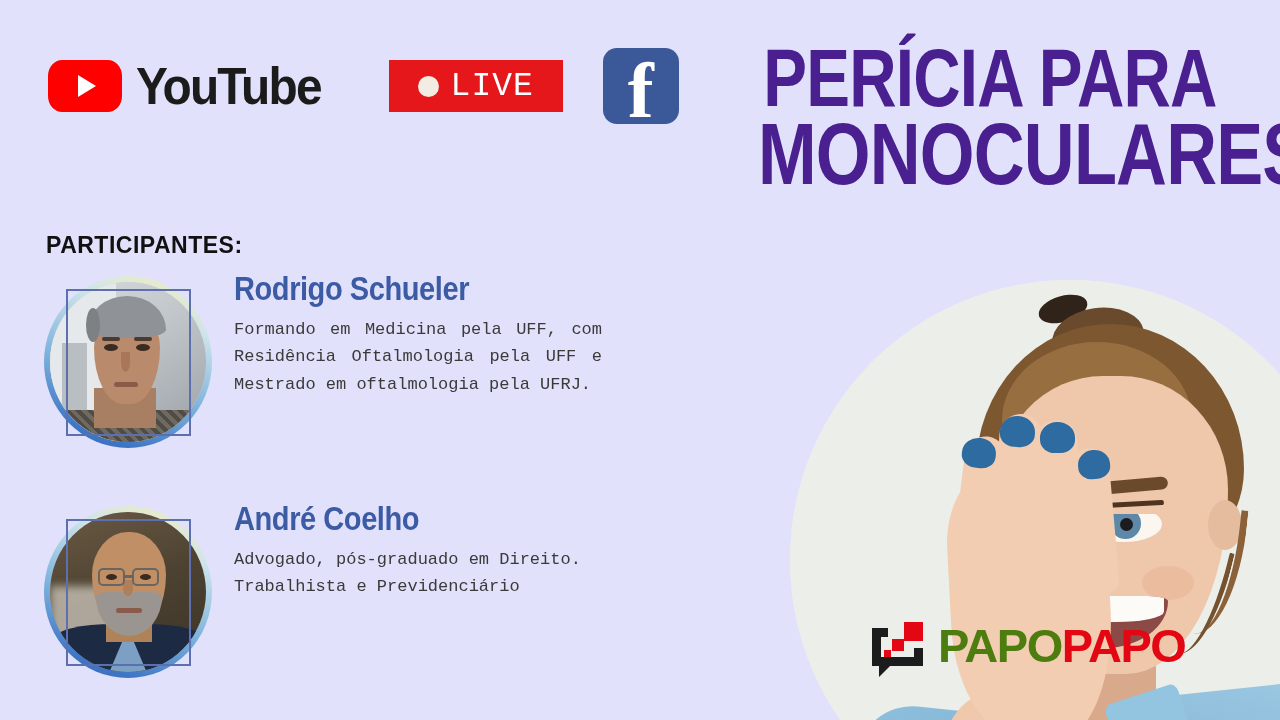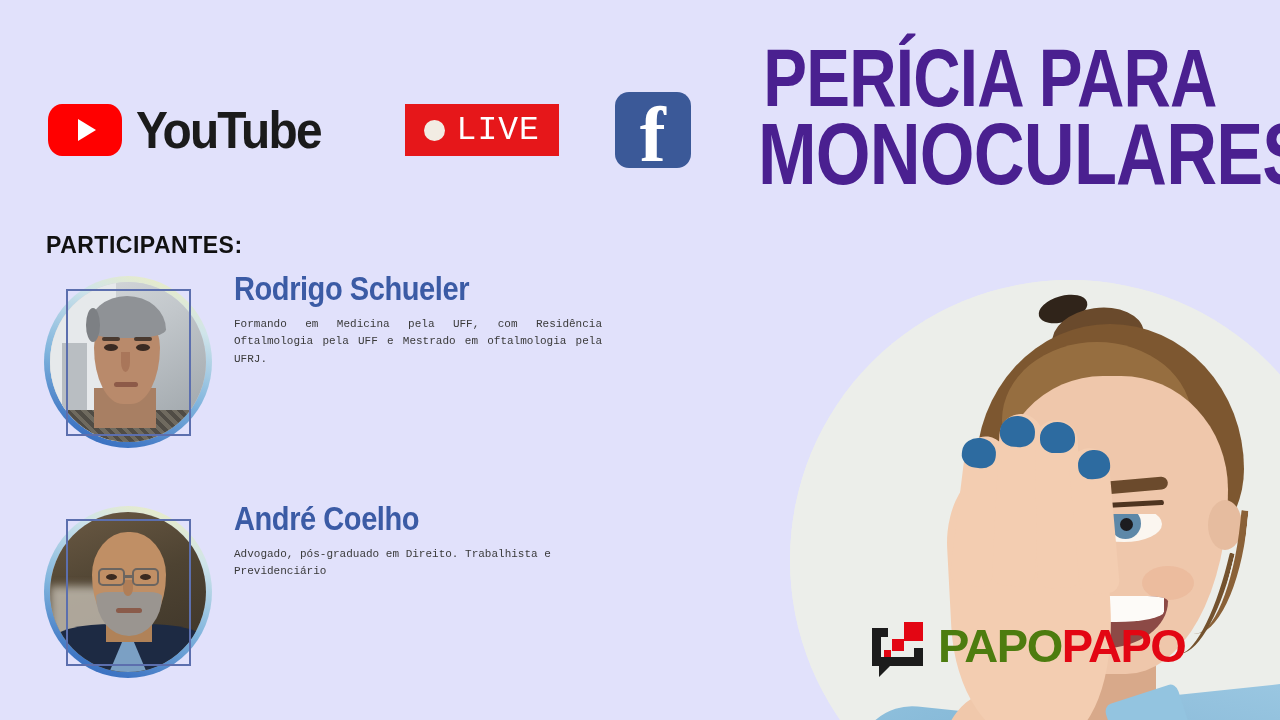--- a/index.html
+++ b/index.html
@@ -9,42 +9,42 @@
     font-family:"Liberation Sans", sans-serif;
     position:relative;
   }
 
   
   .left-col { position:absolute; left:0; top:0; width:700px; height:720px; }
 
   
   .platform-row {
     position:absolute; left:48px; top:48px;
-    display:flex; align-items:center; gap:16px;margin-top:44px;
+    display:flex; align-items:center; gap:0;
   }
   .yt-logo { display:flex; align-items:center; gap:14px; }
   .yt-mark {
     width:74px; height:52px; background:#ff0000;
     border-radius:14px/16px; position:relative; flex:none;
   }
   .yt-mark::after{
     content:""; position:absolute; left:30px; top:15px;
     border-style:solid; border-width:11px 0 11px 18px;
     border-color:transparent transparent transparent #ffffff;
   }
   .yt-word {
     font-family:"Liberation Sans", sans-serif;
     font-weight:bold; font-size:52px; letter-spacing:-2px;
     color:#1b1b1b; line-height:1; transform:scaleX(0.92);
     transform-origin:left center;
   }
 
   .live-badge {
     margin-left:52px;
-    background:#e6171a; width:154px; height:52px;
+    background:#e6171a; width:174px; height:52px;
     display:flex; align-items:center; justify-content:center; gap:12px;
     flex:none;
   }
   .live-dot { width:21px; height:21px; border-radius:50%; background:#f2ece3; flex:none; }
   .live-text {
     color:#ffffff; font-family:"Liberation Mono", monospace;
     font-size:33px; font-weight:normal; letter-spacing:1px; line-height:1;
   }
 
   .fb-mark {
@@ -146,21 +146,21 @@
   .speaker-text { margin-left:16px; width:420px; }
   .speaker-name {
     font-family:"Liberation Sans", sans-serif;
     font-weight:bold; font-size:33px; color:#3b5ba5;
     line-height:1.05; transform:scaleX(0.88); transform-origin:left center;
     letter-spacing:-0.5px; white-space:nowrap;
   }
   .speaker-desc {
     margin-top:9px;
     font-family:"Liberation Mono", monospace;
-    font-size:11px; color:#3a3a3a; line-height:1.62;
+    font-size:17px; color:#3a3a3a; line-height:1.62;
     text-align:justify; width:368px;
   }
   .speaker-desc.no-justify { text-align:left; }
 
   
   .right-col { position:absolute; left:700px; top:0; width:580px; height:544px; }
 
   .headline {
     position:absolute; left:0px; top:44px; width:580px;
     color:#4a2090; font-weight:bold;

